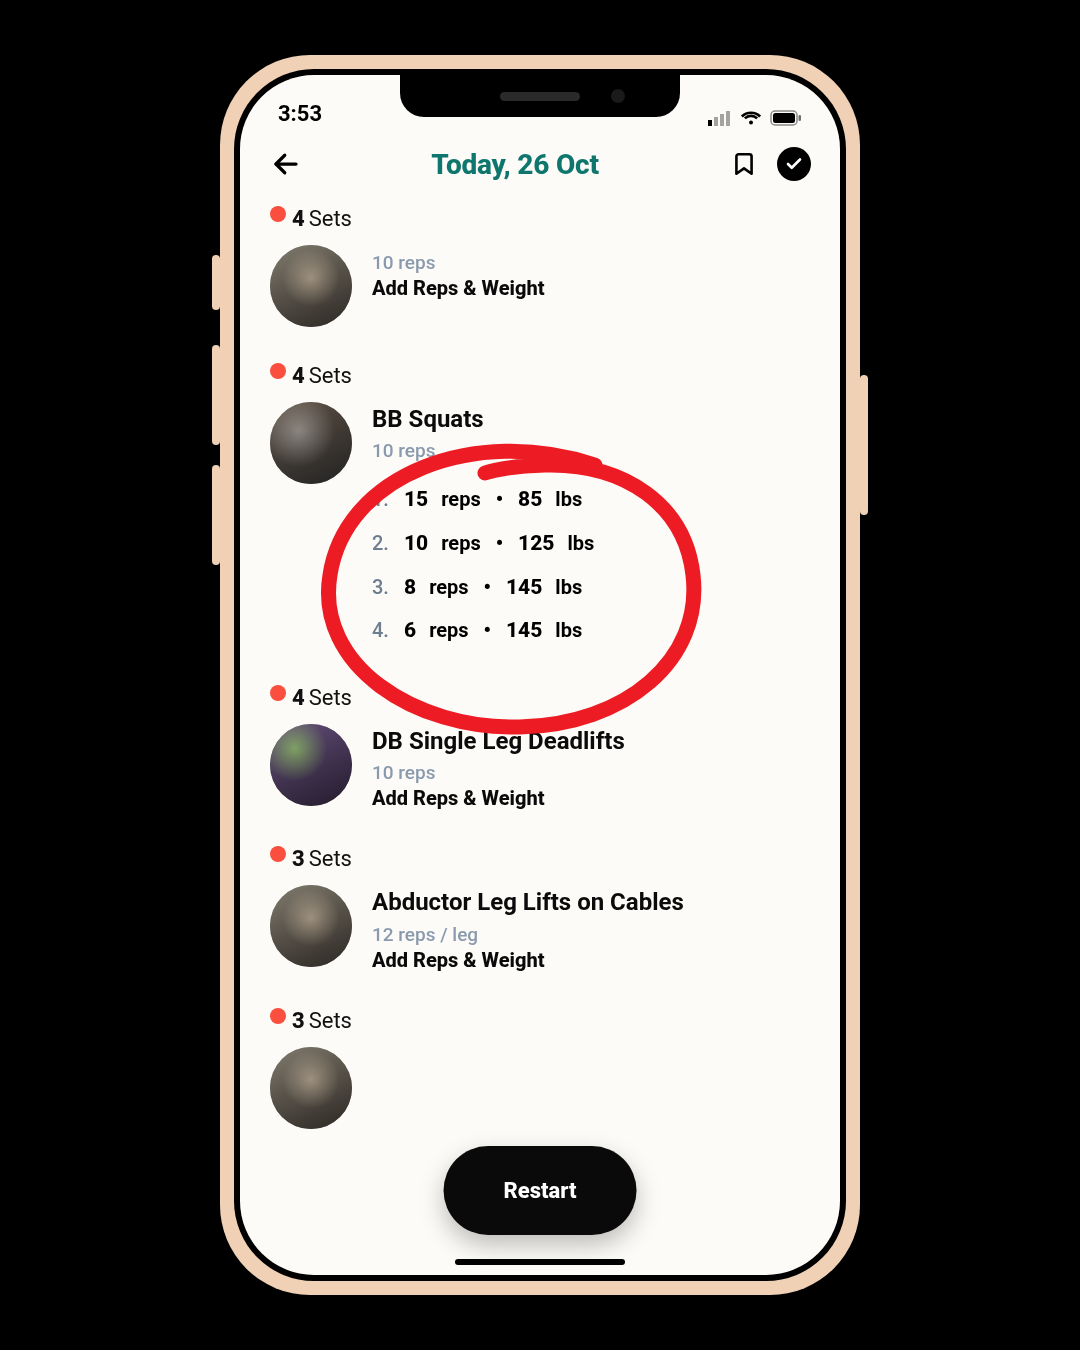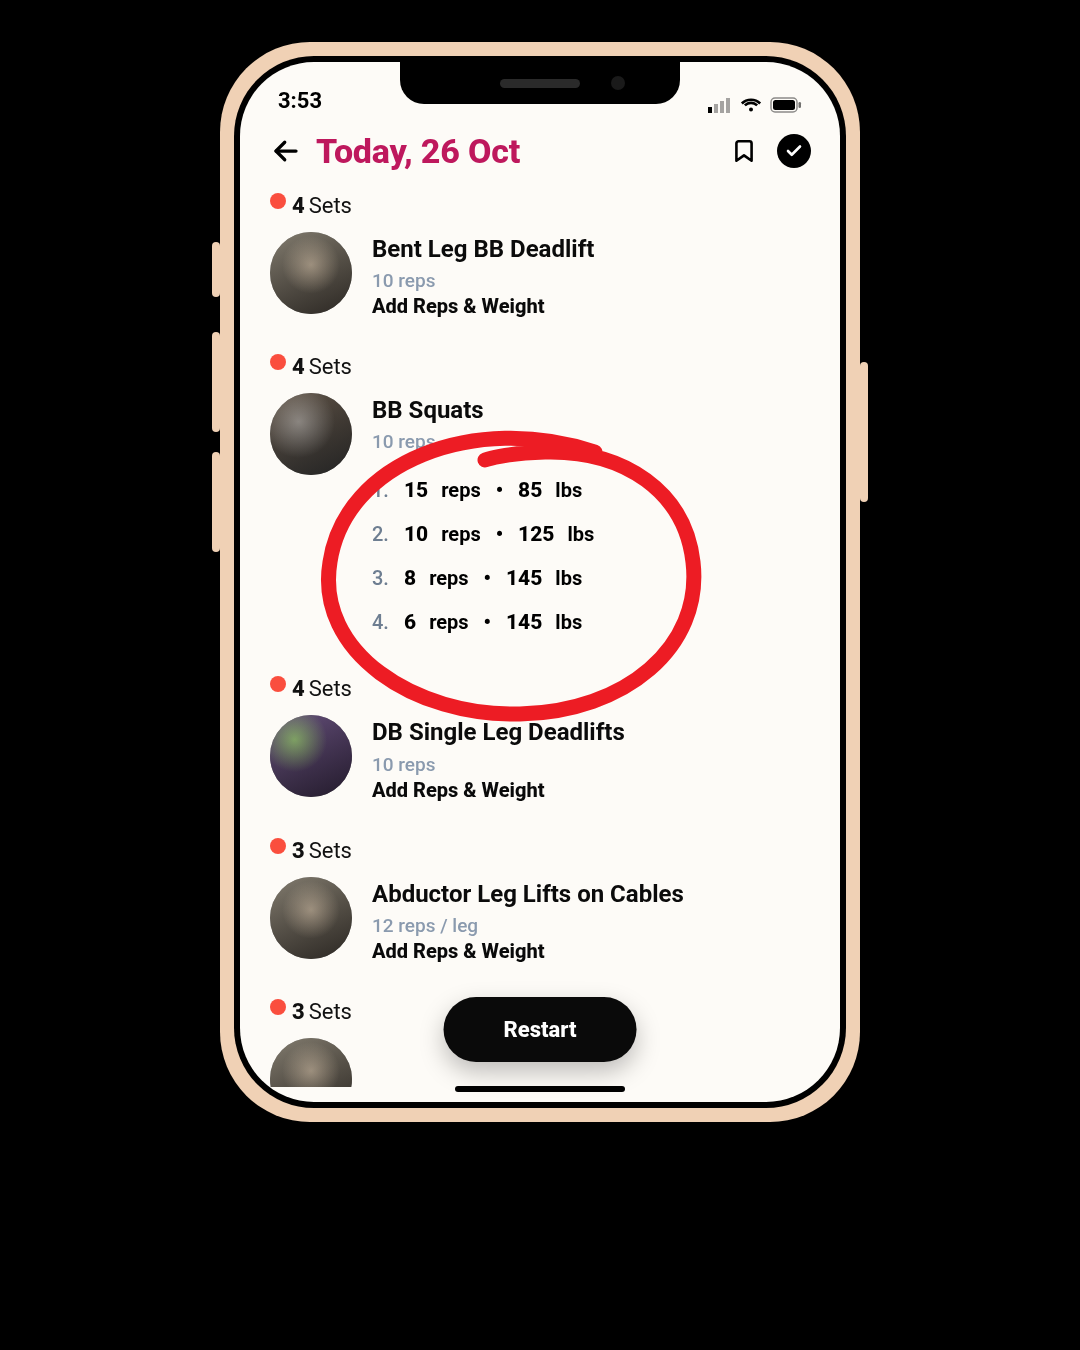--- a/index.html
+++ b/index.html
@@ -8,23 +8,23 @@
     height: 1350px;
     background: #000;
     font-family: -apple-system, BlinkMacSystemFont, "Segoe UI", Roboto, Helvetica, Arial, sans-serif;
     position: relative;
     overflow: hidden;
   }
   
   .phone-outer {
     position: absolute;
     left: 220px;
-    top: 42px;
+    top: 55px;
     width: 640px;
-    height: 1080px;
+    height: 1240px;
     background: #f0d1b5;
     border-radius: 90px;
     box-shadow: 0 25px 60px rgba(0,0,0,.6);
   }
   .phone-outer::before,
   .phone-outer::after,
   .side-btn {
     content:"";
     position:absolute;
     background:#f0d1b5;
@@ -83,21 +83,21 @@
   }
   .status-right { display:flex; gap:8px; align-items:center; }
   .status-right svg{display:block;}
   
   .header {
     display:flex;
     align-items:center;
     padding: 14px 26px 16px 26px;
     gap:10px;
   }
-  .header .title { flex:1; font-size:34px; font-weight:800; color:#be185d; letter-spacing:-.2px;}
+  .header .title { flex:1; text-align:center; font-size:28px; font-weight:800; color:#0f766e; letter-spacing:-.2px;}
   .icon-btn { width:40px; height:40px; display:flex; align-items:center; justify-content:center; cursor:pointer; }
   .check-circle { width:34px; height:34px; border-radius:50%; background:#000; display:flex; align-items:center; justify-content:center;}
   
   .content {
     height: calc(100% - 140px);
     overflow:hidden;
     padding: 0 26px;
     position:relative;
   }
   .exercise-group { position:relative; padding-bottom: 30px; }
@@ -139,21 +139,21 @@
   
   .restart-btn{
     position:absolute;
     bottom:40px;
     left:50%;
     transform:translateX(-50%);
     background:#0a0a0a;
     color:#fff;
     font-size:22px;
     font-weight:800;
-    padding:20px 60px;
+    padding:32px 60px;
     border-radius:50px;
     box-shadow:0 10px 25px rgba(0,0,0,.25);
     z-index:30;
     cursor:pointer;
   }
   .home-ind{
     position:absolute; bottom:10px; left:50%; transform:translateX(-50%);
     width:170px; height:6px; border-radius:4px; background:#000; z-index:40;
   }
   
@@ -225,21 +225,20 @@
         <div class="timeline"></div>
 
         <div class="exercise-group">
           <div class="sets-row">
             <div class="dot"></div>
             <div class="sets-label"><b>4</b><span>Sets</span></div>
           </div>
           <div class="ex-row">
             <div class="ex-thumb gym"></div>
             <div class="ex-info">
-              <div class="ex-name">Bent Leg BB Deadlift</div>
               <div class="ex-sub">10 reps</div>
               <div class="add-link">Add Reps &amp; Weight</div>
             </div>
           </div>
         </div>
 
         <div class="exercise-group">
           <div class="sets-row">
             <div class="dot"></div>
             <div class="sets-label"><b>4</b><span>Sets</span></div>

